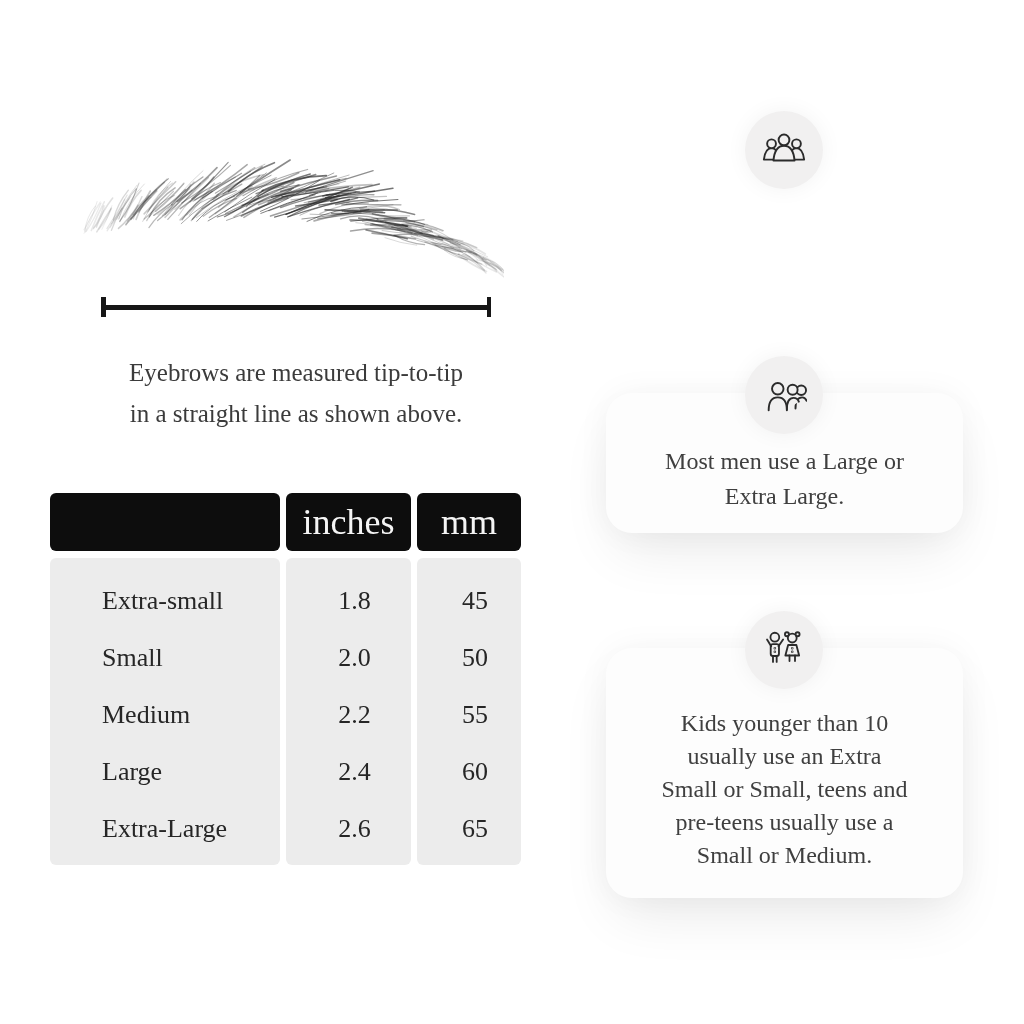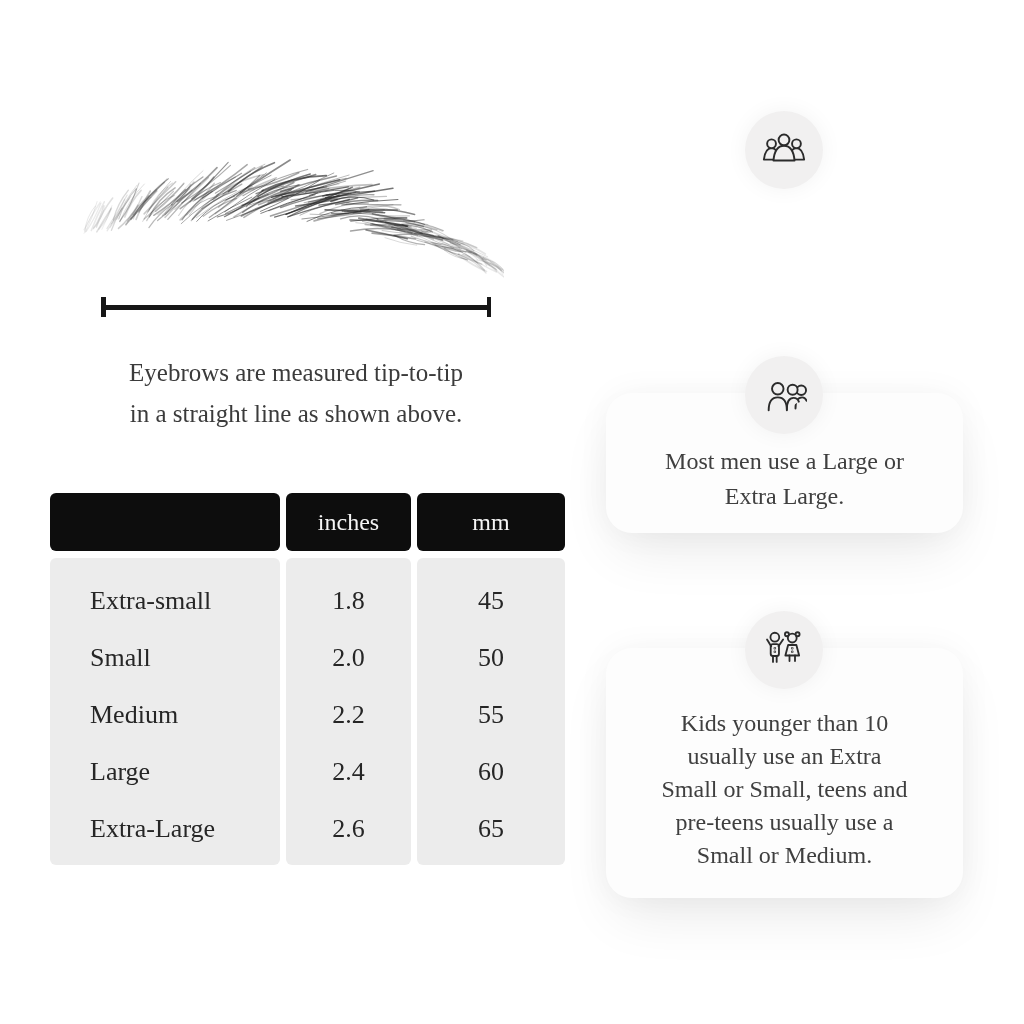--- a/index.html
+++ b/index.html
@@ -14,25 +14,25 @@
   #measure-line .tick{position:absolute;top:2px;width:4.5px;height:20px;background:#161616;}
   #measure-line .tick.left{left:0;}
   #measure-line .tick.right{right:0;}
   #caption{
     position:absolute;left:84px;top:352px;width:424px;text-align:center;
     font-size:25px;line-height:41px;color:#3b3b3b;white-space:pre-line;
   }
   
   .th,.tb{position:absolute;border-radius:6px;}
   .th{background:var(--th-bg,#0d0d0d);top:493px;height:58px;color:var(--th-fg,#f5f5f5);
-      font-size:24px;display:flex;align-items:center;justify-content:center;}
-  .tb{background:var(--tb-bg,#ececec);top:558px;height:307px;padding-top:14px;box-sizing:border-box;}
+      font-size:36px;display:flex;align-items:center;justify-content:center;}
+  .tb{background:var(--tb-bg,#ececec);top:558px;height:307px;padding-top:14px;box-sizing:border-box;padding-left:12px;}
   .c1{left:50px;width:230px;}
   .c2{left:286px;width:125px;}
-  .c3{left:417px;width:148px;}
+  .c3{left:417px;width:104px;}
   .cell{height:57px;display:flex;align-items:center;justify-content:center;
         font-size:26px;color:#262626;}
   .tb.c1 .cell{justify-content:flex-start;padding-left:40px;}
   
   .card{
     position:absolute;left:606px;width:357px;background:#fdfdfd;border-radius:26px;
     box-shadow:0 26px 55px -10px rgba(0,0,0,0.085), 0 0 34px rgba(0,0,0,0.045);
     display:flex;align-items:center;justify-content:center;box-sizing:border-box;
     padding:44px 18px 12px 18px;
   }

